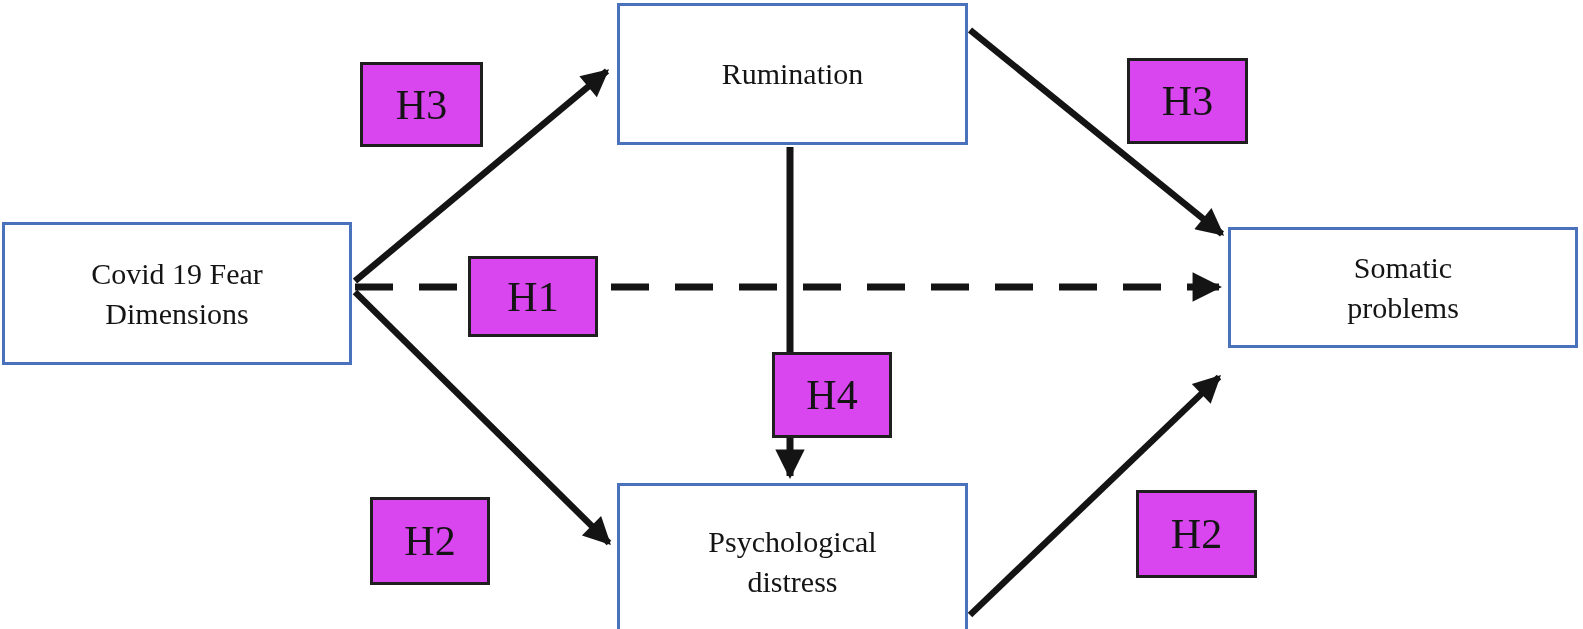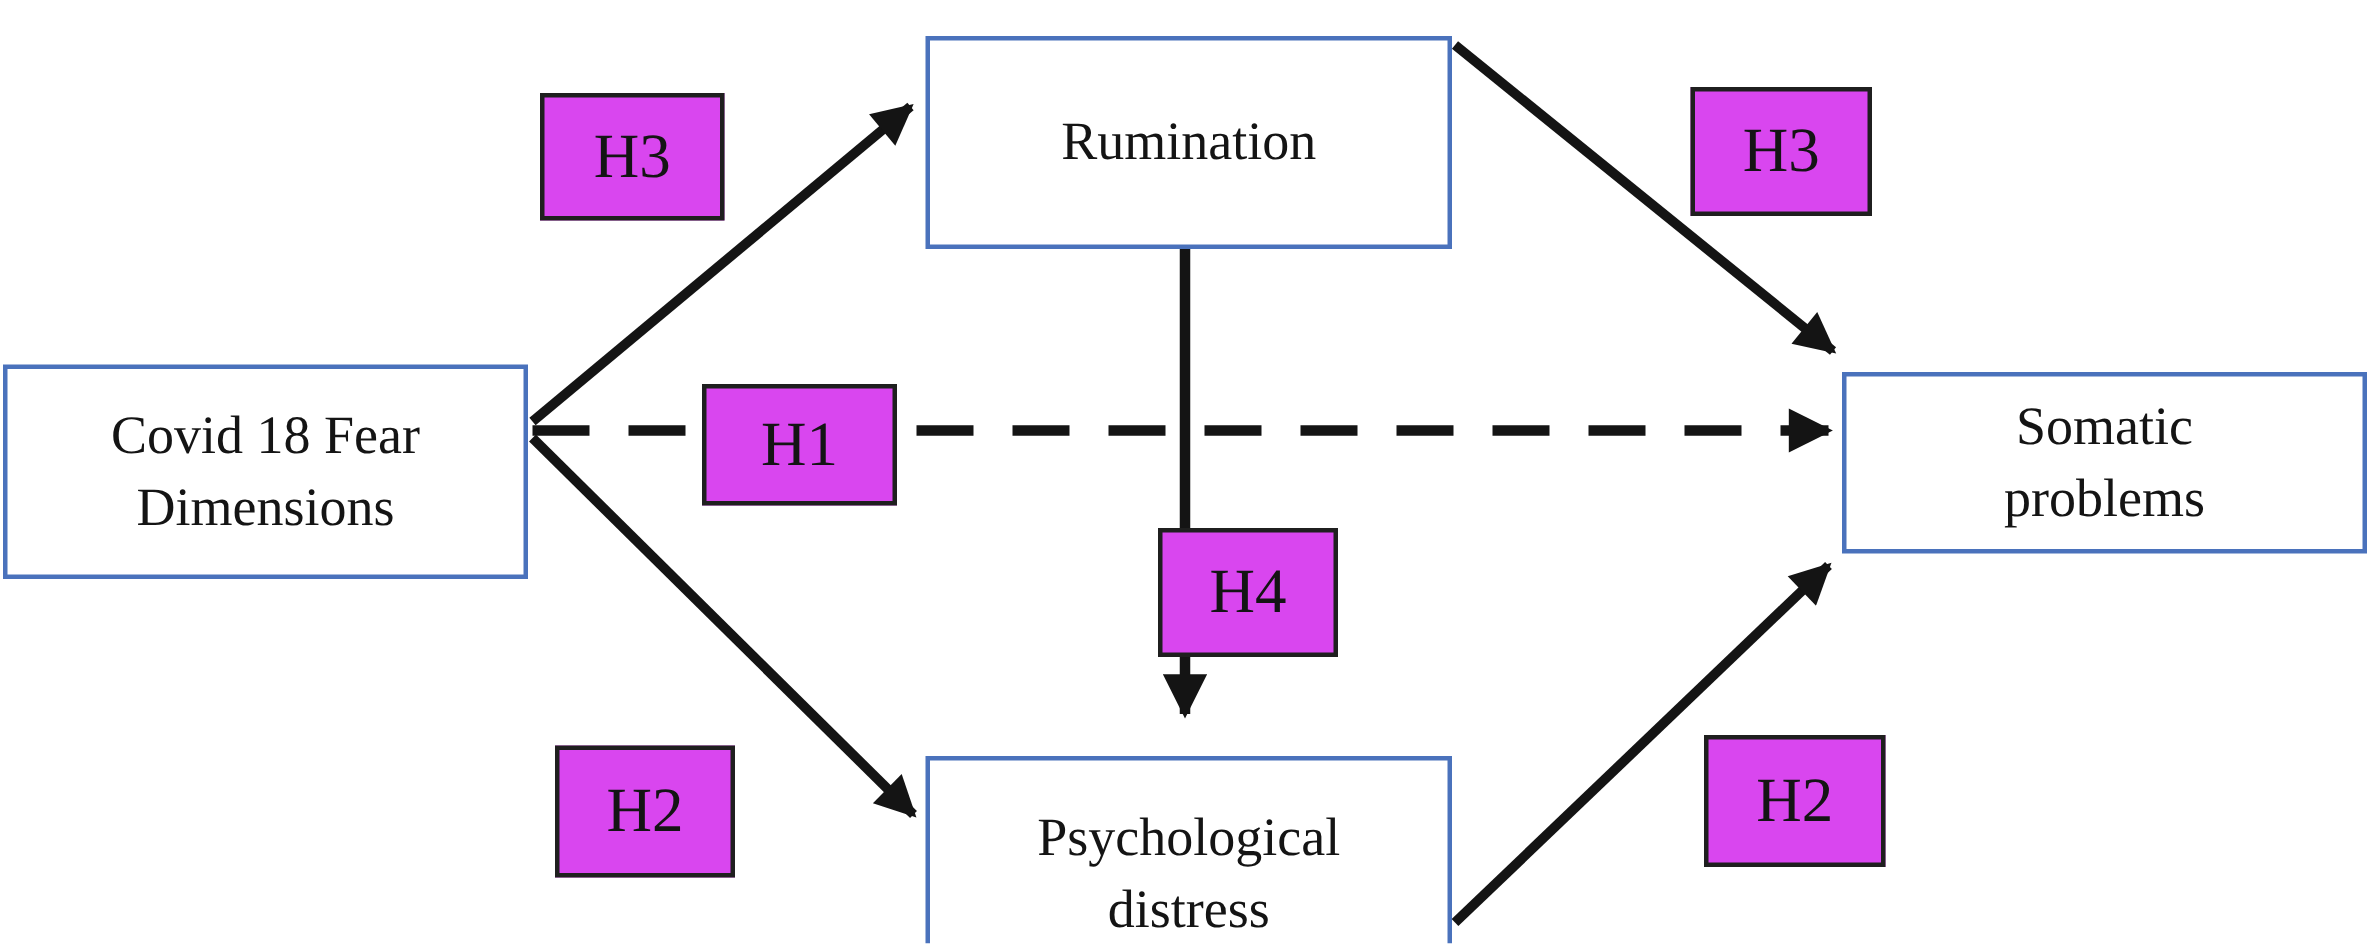--- a/index.html
+++ b/index.html
@@ -18,24 +18,23 @@
     color:var(--text);
     overflow:hidden;
   }
   .stage svg{position:absolute;left:0;top:0;}
   .node{
     position:absolute;
     border:3px solid var(--node-border);
     background:#ffffff;
     display:flex;align-items:center;justify-content:center;
     text-align:center;
-    font-size:36px;line-height:1.32;
+    font-size:30px;line-height:1.32;
     white-space:pre-line;
     box-sizing:border-box;
-    margin-top:21px;
   }
   .hlabel{
     position:absolute;
     border:3px solid var(--label-border);
     background:#d946ef;
     display:flex;align-items:center;justify-content:center;
     font-size:42px;
     box-sizing:border-box;
   }
   .node-covid{left:2px;top:222px;width:350px;height:143px;}
@@ -67,21 +66,21 @@
 
     <line x1="790" y1="147" x2="790" y2="476" stroke="#141414" stroke-width="7" marker-end="url(#arrowhead)"></line>
 
     <line x1="355" y1="287" x2="1219" y2="287" stroke="#141414" stroke-width="7" stroke-dasharray="38 26" marker-end="url(#arrowhead)"></line>
 
     <line x1="970" y1="30" x2="1222" y2="234" stroke="#141414" stroke-width="6.5" marker-end="url(#arrowhead)"></line>
 
     <line x1="970" y1="615" x2="1219" y2="377" stroke="#141414" stroke-width="6.5" marker-end="url(#arrowhead)"></line>
   </svg>
 
-  <div class="node node-covid">Covid 18 Fear
+  <div class="node node-covid">Covid 19 Fear
 Dimensions</div>
 
   <div class="node node-rumination">Rumination</div>
 
   <div class="node node-psych">Psychological
 distress</div>
 
   <div class="node node-somatic">Somatic
 problems</div>
 

